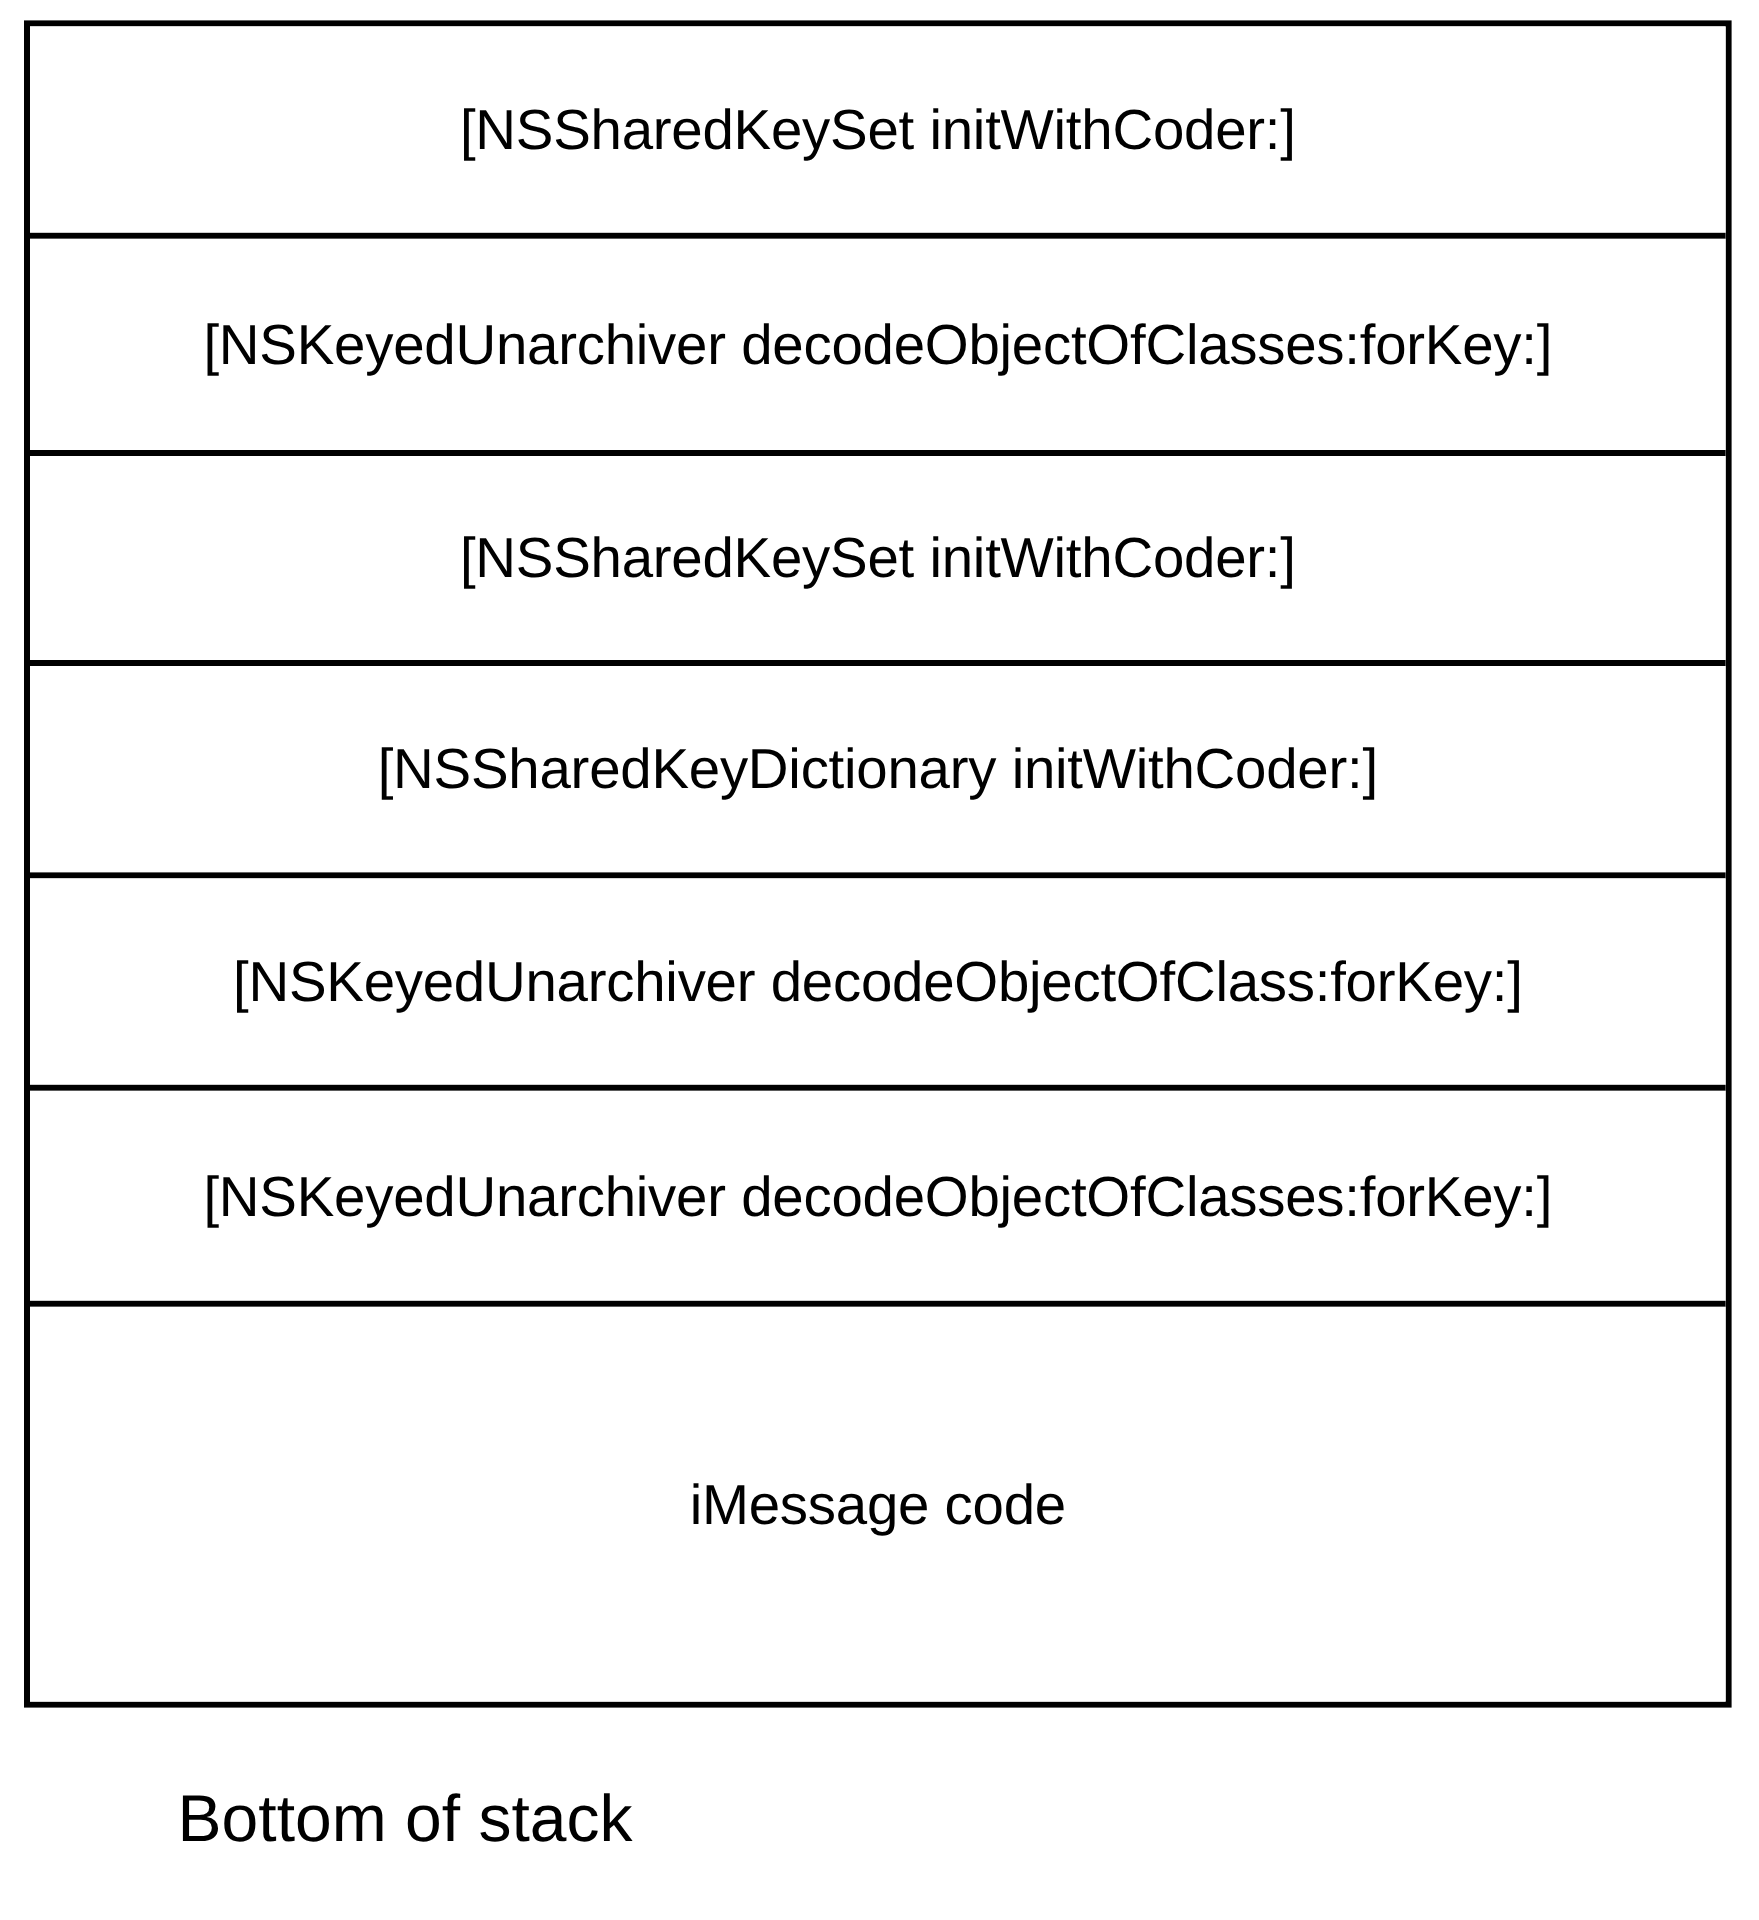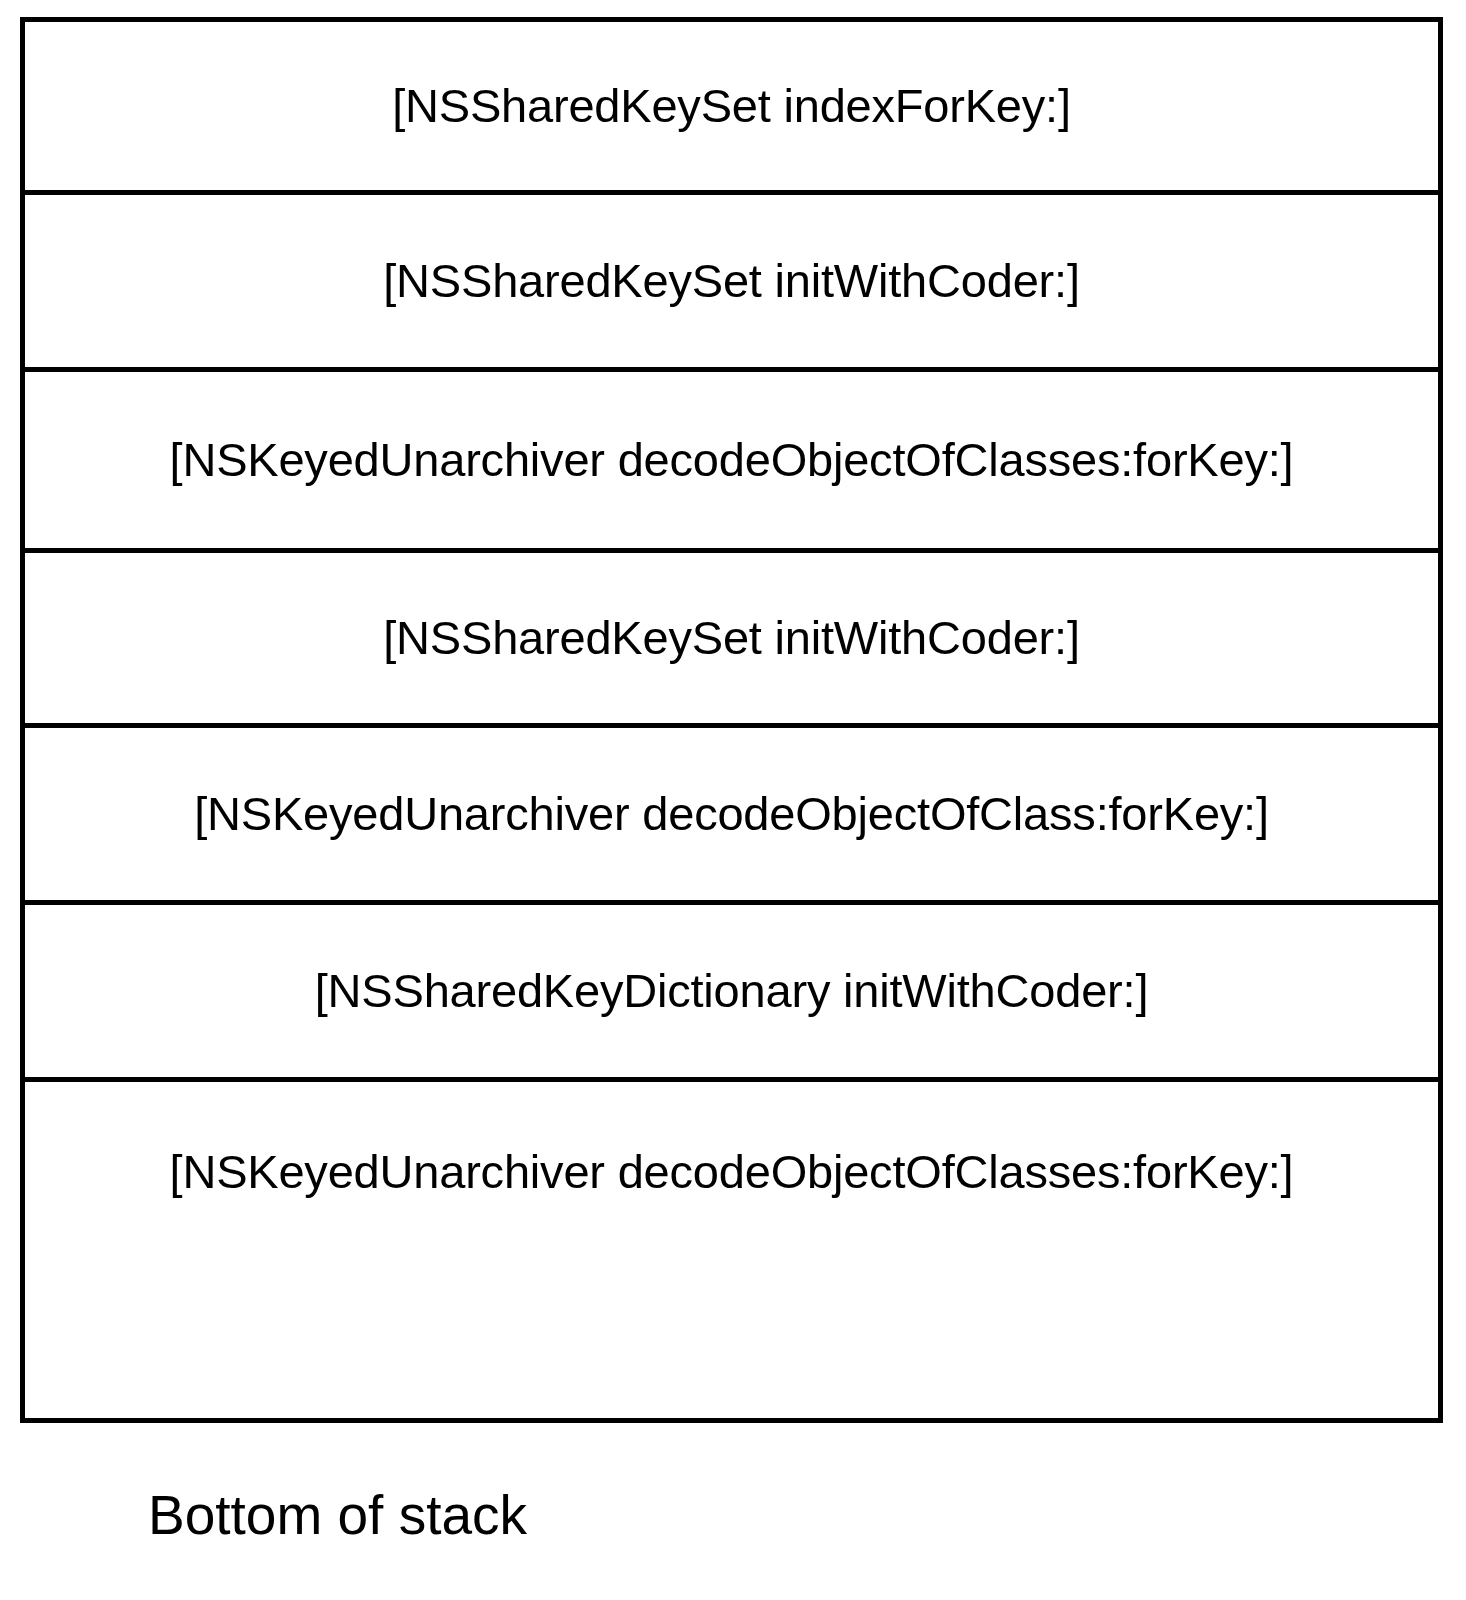--- a/index.html
+++ b/index.html
@@ -82,46 +82,46 @@
     white-space: nowrap;
   }
 </style>
 </head>
 <body>
 
 <div id="canvas">
 
   <div id="stack-table">
 
-    <div class="stack-frame h1">
-      <span class="frame-label">[NSSharedKeySet indexForKey:]</span>
-    </div>
 
     <div class="stack-frame h2">
       <span class="frame-label">[NSSharedKeySet initWithCoder:]</span>
     </div>
 
     <div class="stack-frame h3">
       <span class="frame-label">[NSKeyedUnarchiver decodeObjectOfClasses:forKey:]</span>
     </div>
 
     <div class="stack-frame h4">
       <span class="frame-label">[NSSharedKeySet initWithCoder:]</span>
     </div>
 
+    <div class="stack-frame h6">
+      <span class="frame-label">[NSSharedKeyDictionary initWithCoder:]</span>
+    </div>
+
     <div class="stack-frame h5">
       <span class="frame-label">[NSKeyedUnarchiver decodeObjectOfClass:forKey:]</span>
-    </div>
-
-    <div class="stack-frame h6">
-      <span class="frame-label">[NSSharedKeyDictionary initWithCoder:]</span>
     </div>
 
     <div class="stack-frame h7">
       <span class="frame-label">[NSKeyedUnarchiver decodeObjectOfClasses:forKey:]</span>
     </div>
 
+    <div class="stack-frame h8">
+      <span class="frame-label">iMessage code</span>
+    </div>
 
   </div>
 
   <div id="bottom-of-stack-caption">Bottom of stack</div>
 
 </div>
 
 </body></html>

